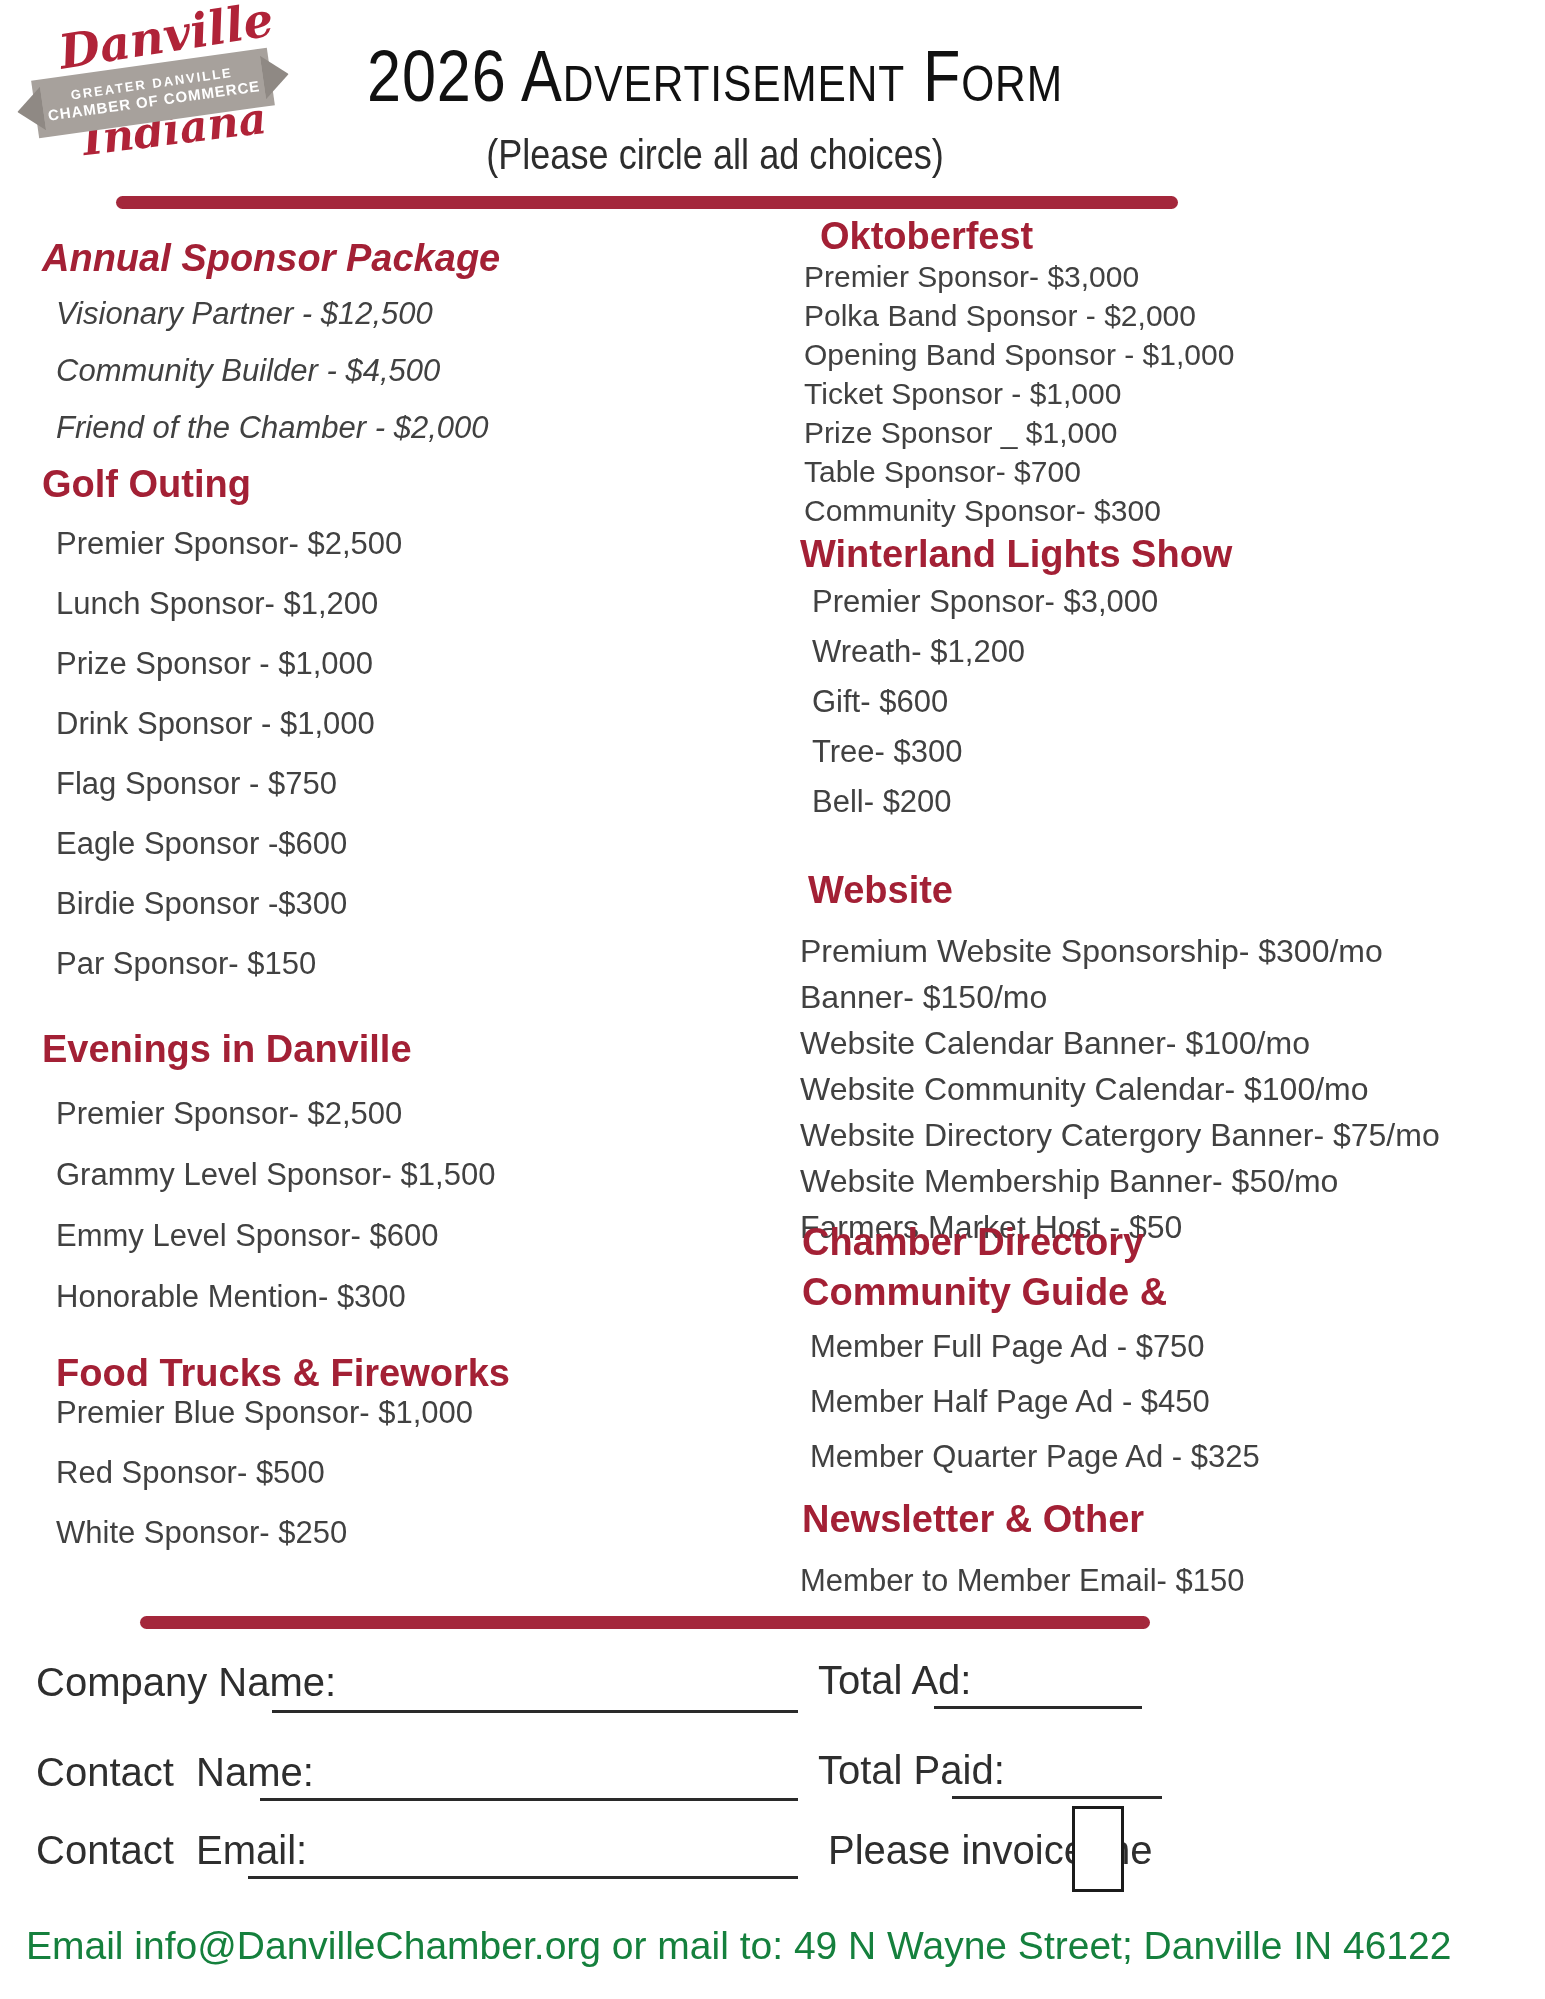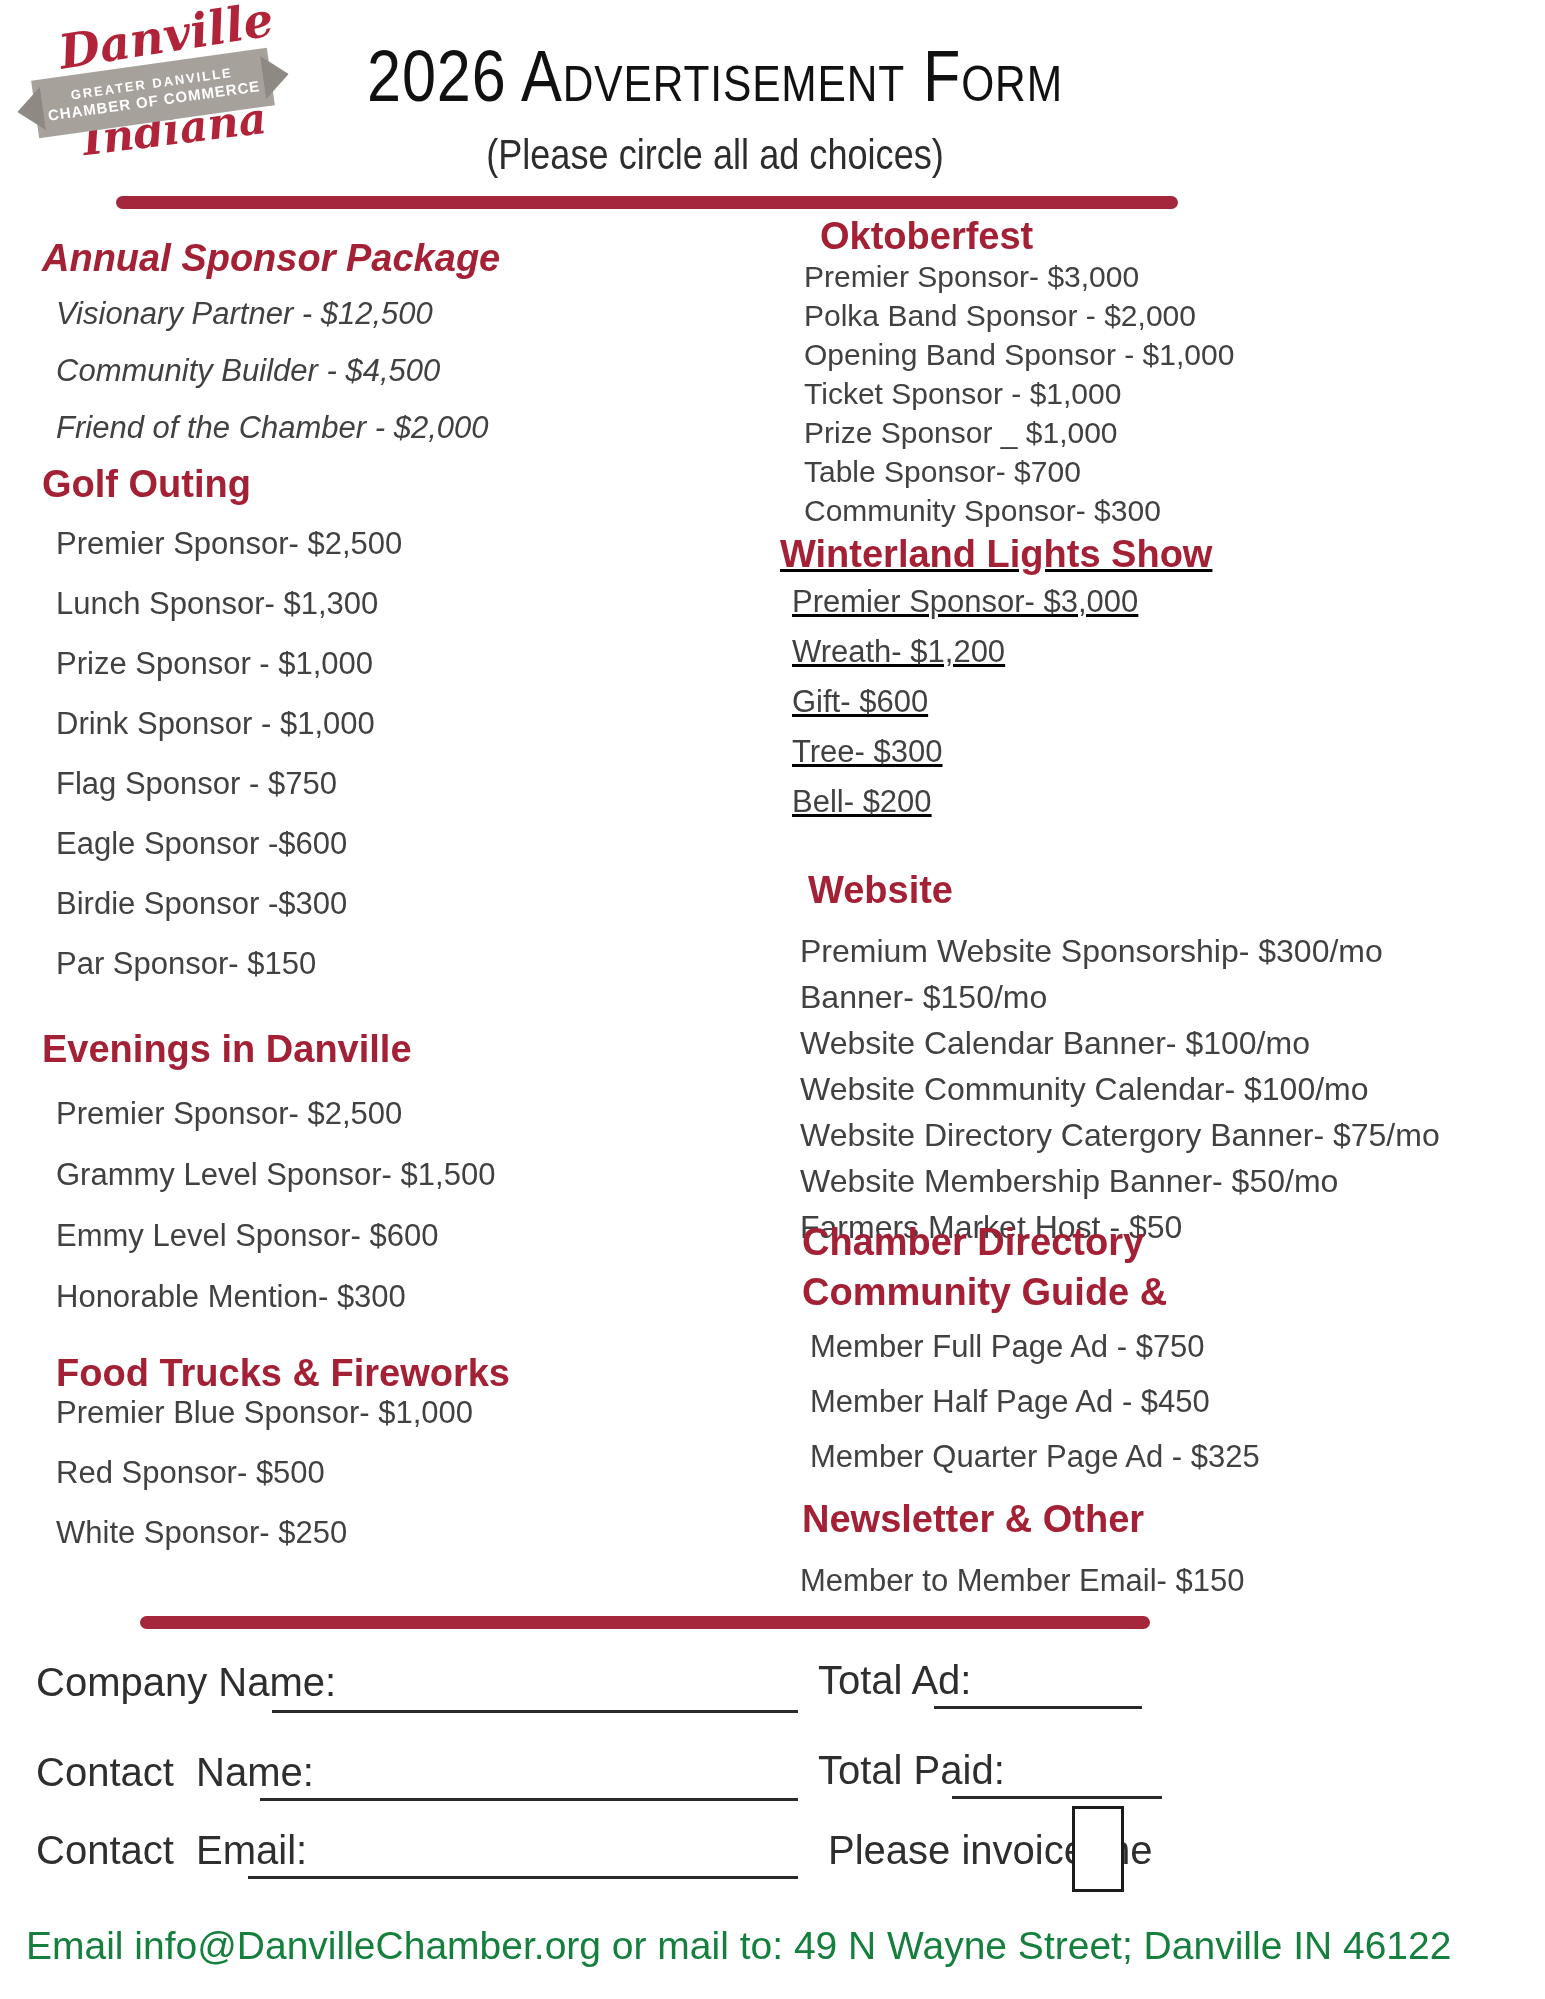--- a/index.html
+++ b/index.html
@@ -35,21 +35,21 @@
 
   
   .sec{position:absolute;}
   .sec-h{font-weight:700;color:#A32035;font-size:38px;line-height:44px;white-space:nowrap;}
   .item{color:#414141;font-size:31px;white-space:nowrap;}
   #L0{left:42px;top:236px;font-style:italic;}  #L0 .items{margin-top:16px;margin-left:14px;} #L0 .item{height:57px;}
   #L1{left:42px;top:462px;}  #L1 .items{margin-top:20px;margin-left:14px;} #L1 .item{height:60px;}
   #L2{left:42px;top:1027px;} #L2 .items{margin-top:25px;margin-left:14px;} #L2 .item{height:61px;}
   #L3{left:56px;top:1351px;} #L3 .items{} #L3 .item{height:60px;}
   #R0{left:800px;top:214px;} #R0 .sec-h{margin-left:20px;} #R0 .items{margin-top:2px;margin-left:4px;} #R0 .item{height:39px;font-size:30px;}
-  #R1{left:780px;top:532px;text-decoration:underline;} #R1 .items{margin-top:8px;margin-left:12px;} #R1 .item{height:50px;}
+  #R1{left:800px;top:532px;} #R1 .items{margin-top:8px;margin-left:12px;} #R1 .item{height:50px;}
   #R2{left:800px;top:868px;} #R2 .sec-h{margin-left:8px;} #R2 .items{margin-top:21px;} #R2 .item{height:46px;font-size:32px;}
   #R3{left:800px;top:1217px;} #R3 .sec-h{line-height:50px;margin-left:2px;} #R3 .items{margin-top:12px;margin-left:10px;} #R3 .item{height:55px;}
   #R4{left:800px;top:1497px;} #R4 .sec-h{margin-left:2px;} #R4 .items{margin-top:22px;} #R4 .item{height:55px;}
 
   
   .f-label{position:absolute;font-size:40px;color:#2e2e2e;white-space:pre;}
   .f-line{position:absolute;height:3px;background:#2a2a2a;}
   .checkbox{position:absolute;left:1072px;top:1806px;width:52px;height:86px;
             border:3px solid #1b1b1b;background:#ffffff;box-sizing:border-box;}
   .footer{position:absolute;left:26px;top:1924px;width:1500px;font-size:39px;
@@ -85,21 +85,21 @@
       <div class="item">Visionary Partner - $12,500</div>
       <div class="item">Community Builder - $4,500</div>
       <div class="item">Friend of the Chamber - $2,000</div>
     </div>
   </div>
 
   <div class="sec" id="L1">
     <div class="sec-h">Golf Outing</div>
     <div class="items">
       <div class="item">Premier Sponsor- $2,500</div>
-      <div class="item">Lunch Sponsor- $1,300</div>
+      <div class="item">Lunch Sponsor- $1,200</div>
       <div class="item">Prize Sponsor - $1,000</div>
       <div class="item">Drink Sponsor - $1,000</div>
       <div class="item">Flag Sponsor - $750</div>
       <div class="item">Eagle Sponsor -$600</div>
       <div class="item">Birdie Sponsor -$300</div>
       <div class="item">Par Sponsor- $150</div>
     </div>
   </div>
 
   <div class="sec" id="L2">

